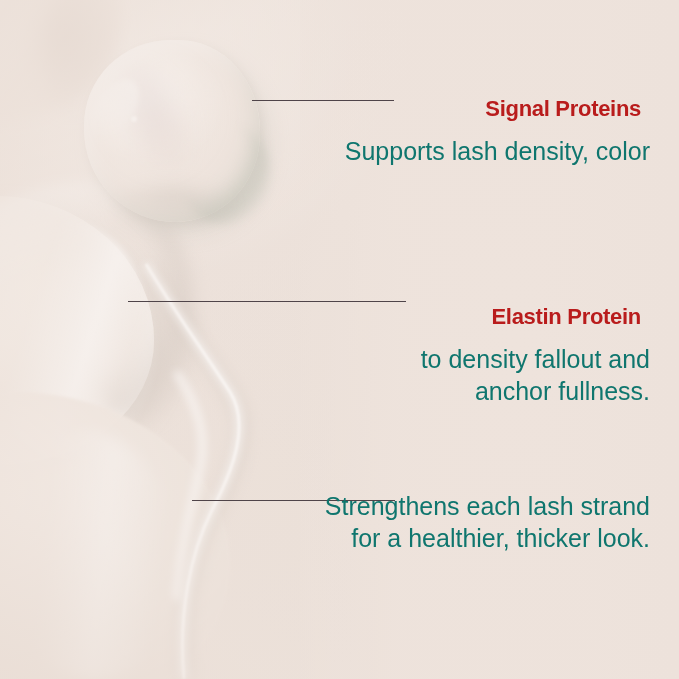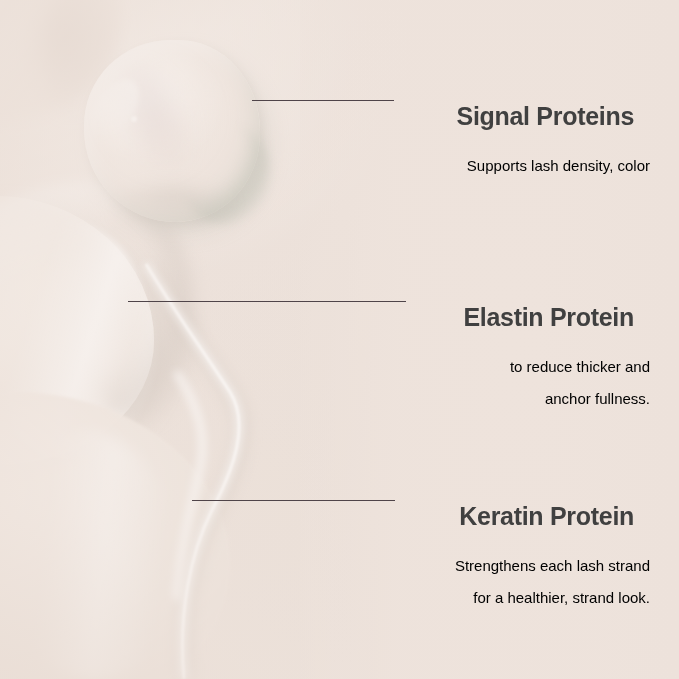--- a/index.html
+++ b/index.html
@@ -274,41 +274,41 @@
     inset: 0;
   }
 
   .block {
     position: absolute;
     right: 29px;
     width: 420px;
     text-align: right;
   }
   #block-0 { top: 82px; }
-  #block-1 { top: 283px; }
+  #block-1 { top: 290px; }
   #block-2 { top: 482px; }
 
   .block-title {
-    margin: 16px;
+    margin: 9px;
     font-family: "Liberation Sans", sans-serif;
     font-weight: bold;
-    font-size: 25px;
+    font-size: 22px;
     letter-spacing: -0.3px;
     line-height: 36px;
-    color: #404040;
+    color: #b91c1c;
     white-space: nowrap;
   }
 
   .block-body {
     margin: 9px 0 0 0;
     font-family: "Liberation Sans", sans-serif;
     font-weight: normal;
-    font-size: 15px;
+    font-size: 25px;
     line-height: 31.5px;
-    color: #000000;
+    color: #0f766e;
   }
   .block-body span {
     display: block;
   }
 
   
   .leader {
     position: absolute;
     height: 0;
     border-top: 1px solid #4f4449;
@@ -366,27 +366,26 @@
     <div class="block" id="block-0">
       <h2 class="block-title">Signal Proteins</h2>
       <p class="block-body">
         <span>Supports lash density, color</span>
       </p>
     </div>
 
     <div class="block" id="block-1">
       <h2 class="block-title">Elastin Protein</h2>
       <p class="block-body">
-        <span>to reduce thicker and</span>
+        <span>to density fallout and</span>
         <span>anchor fullness.</span>
       </p>
     </div>
 
     <div class="block" id="block-2">
-      <h2 class="block-title">Keratin Protein</h2>
       <p class="block-body">
         <span>Strengthens each lash strand</span>
-        <span>for a healthier, strand look.</span>
+        <span>for a healthier, thicker look.</span>
       </p>
     </div>
 
   </div>
 </div>
 
 </body></html>

